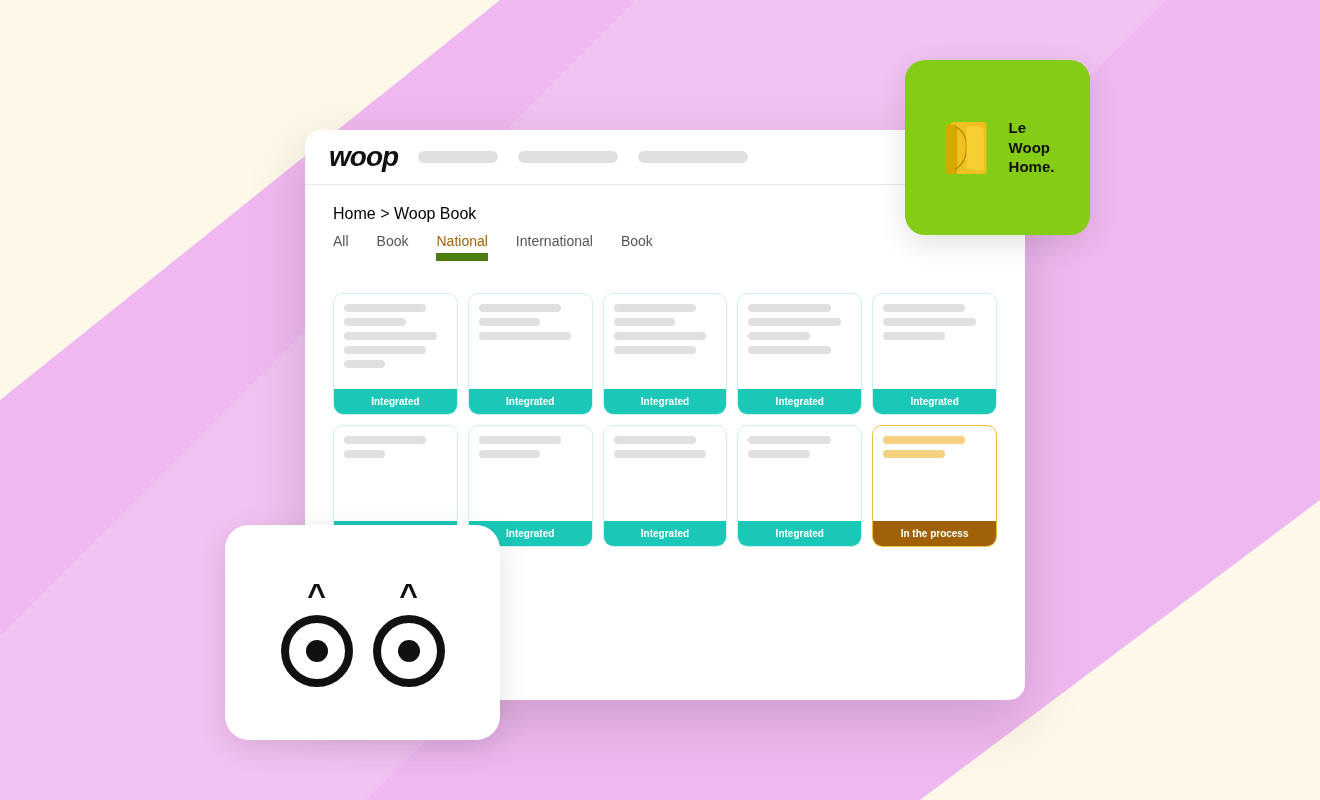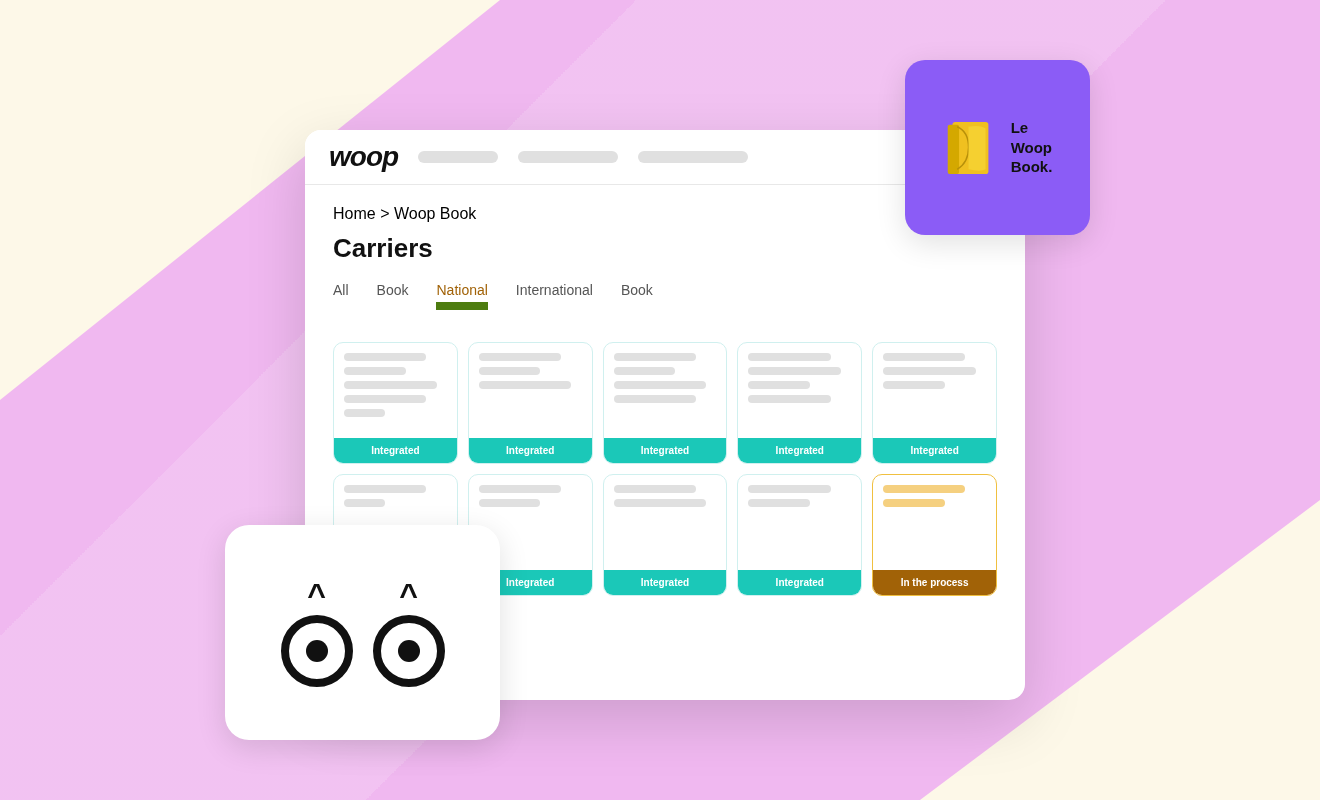--- a/index.html
+++ b/index.html
@@ -180,21 +180,21 @@
       background: #a16207;
     }
 
     
     .woop-book-card {
       position: absolute;
       top: 60px;
       right: 230px;
       width: 185px;
       height: 175px;
-      background: #8b5cf6;
+      background: #84cc16;
       border-radius: 20px;
       box-shadow: 0 8px 30px rgba(0,0,0,0.12);
       display: flex;
       align-items: center;
       justify-content: center;
       gap: 16px;
     }
 
     
     .woop-book-card::before {
@@ -325,21 +325,20 @@
 
 <div class="browser-window">
   <div class="browser-header">
     <span class="woop-logo">woop</span>
     <div class="nav-pill nav-pill-1"></div>
     <div class="nav-pill nav-pill-2"></div>
     <div class="nav-pill nav-pill-3"></div>
   </div>
   <div class="browser-content">
     <div class="breadcrumb">Home &gt; Woop Book</div>
-    <div class="page-title">Carriers</div>
 
     <div class="tabs">
       <span class="tab">All</span>
       <span class="tab">Book</span>
       <span class="tab active">National</span>
       <span class="tab">International</span>
       <span class="tab">Book</span>
     </div>
 
     <div class="carriers-grid">
@@ -445,21 +444,21 @@
       <rect x="5" y="8" width="12" height="52" rx="2" fill="#d4a800"></rect>
 
       <path d="M15 10 Q27 15 27 32 Q27 48 15 55" stroke="#b8900a" stroke-width="1.5" fill="none"></path>
 
       <path d="M27 10 Q40 8 45 12 L45 55 Q40 58 27 55 Q27 35 27 10" fill="#f5d030"></path>
     </svg>
   </div>
   <div class="book-text">
     <span>Le</span><br>
     <span>Woop</span><br>
-    <span>Book.</span>
+    <span>Home.</span>
   </div>
 </div>
 
 <div class="eyes-card">
   <div class="eyes-content">
     <div class="eye-unit">
       <div class="eyebrow">^</div>
       <div class="eye-circle">
         <div class="eye-pupil"></div>
       </div>

